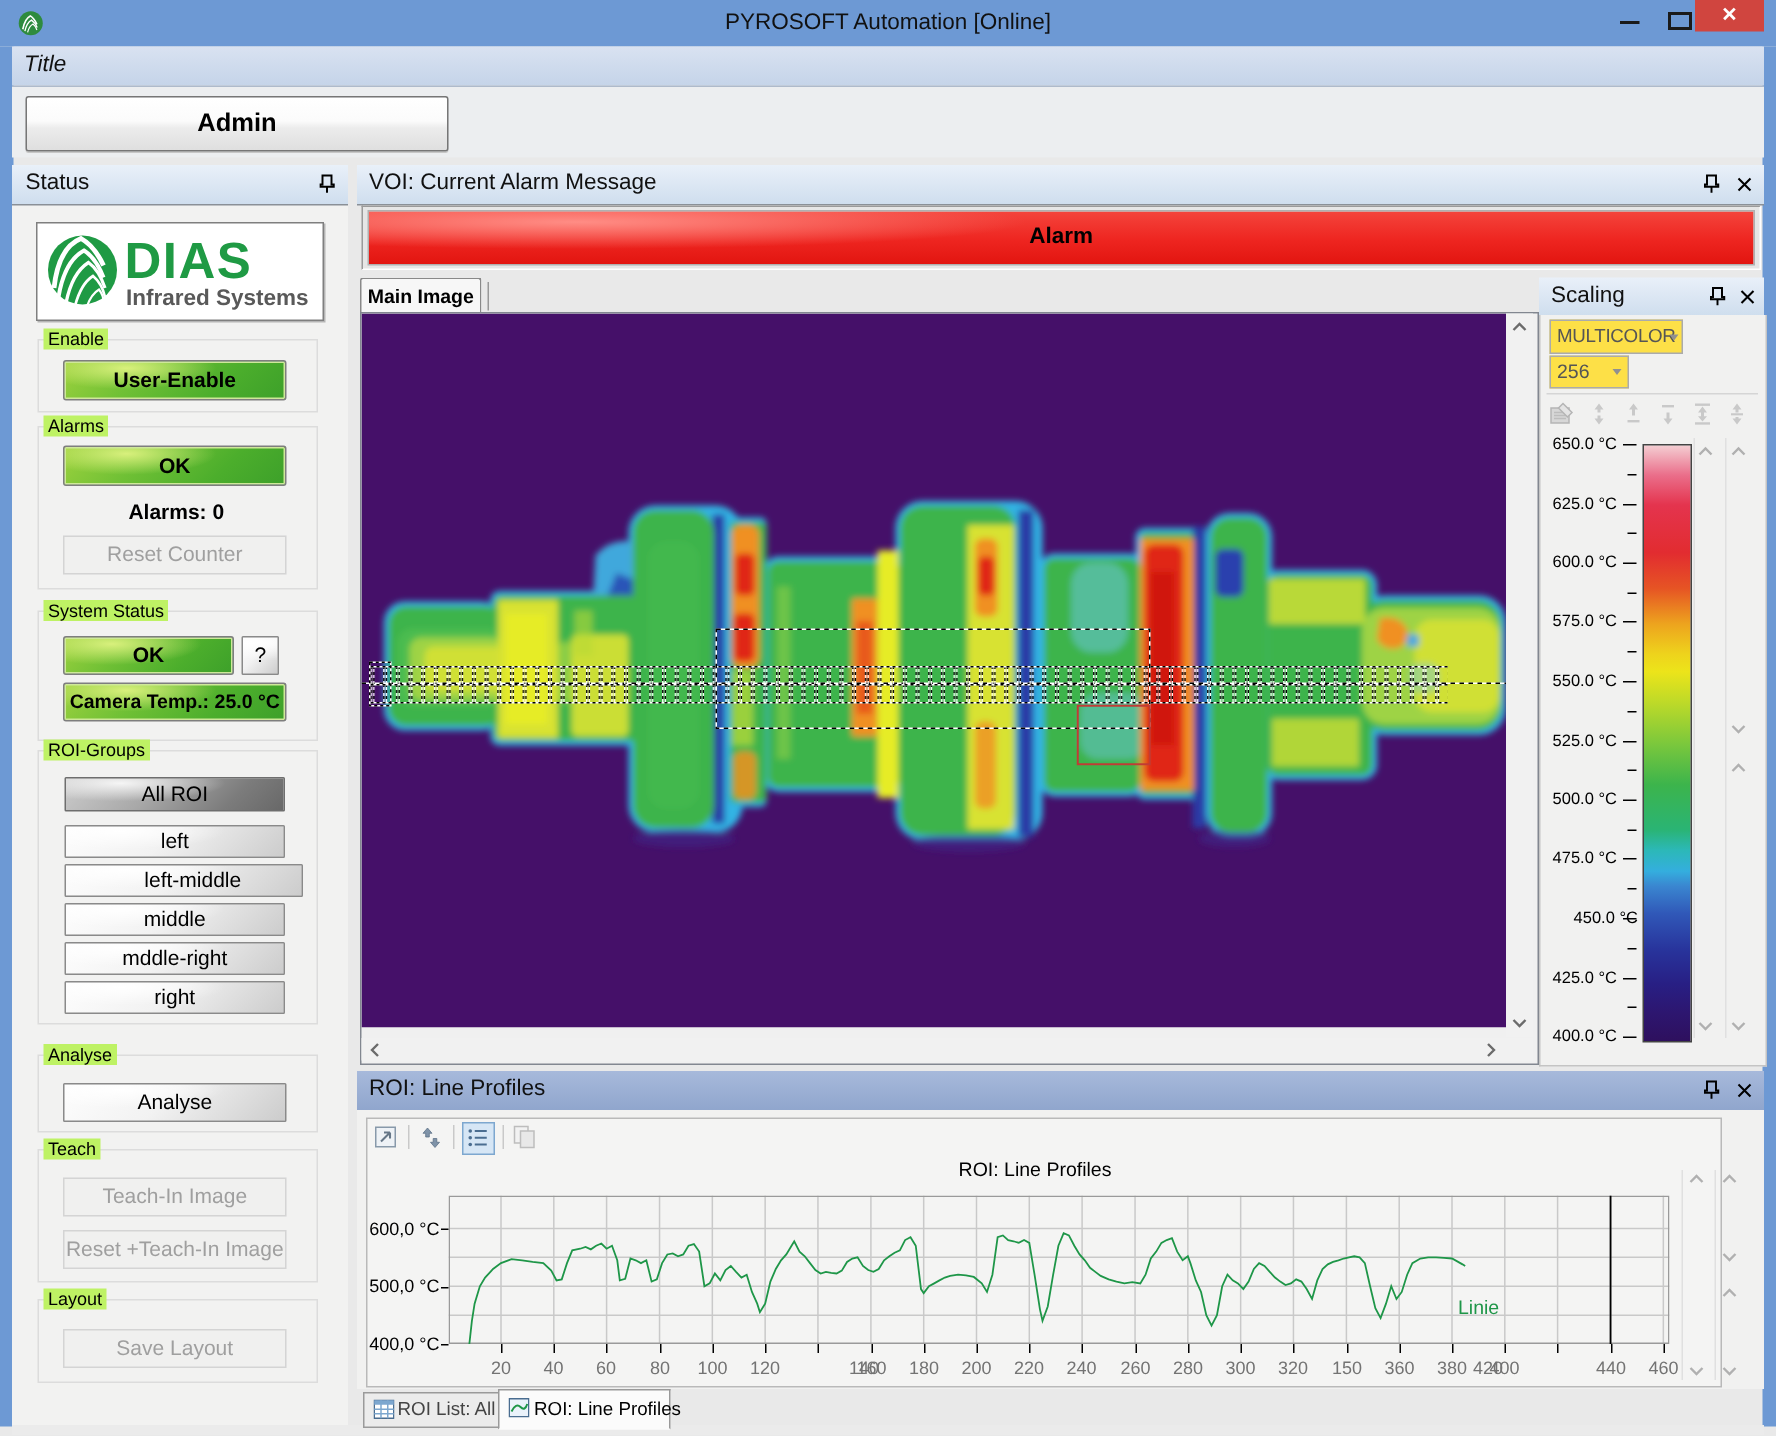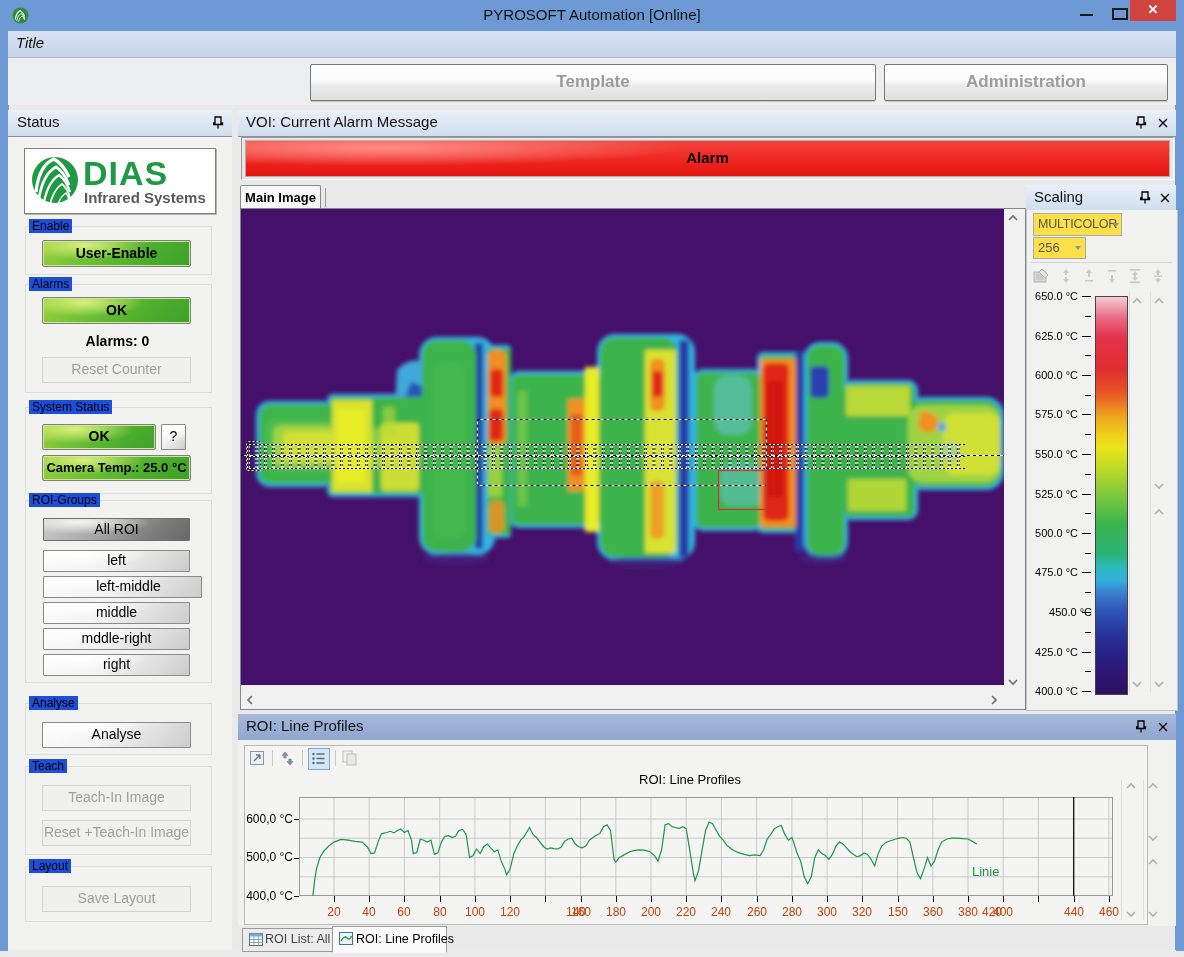--- a/index.html
+++ b/index.html
@@ -30,21 +30,21 @@
 #btnAdmin{left:9px;width:280px;color:#000;}
 #btnTemplate{left:302px;width:564px;color:#9b9b9b;}
 #btnAdmin2{left:876px;width:282px;color:#9b9b9b;}
 
 .phead{background:linear-gradient(180deg,#e9f0f9,#cfdeee);border-bottom:1px solid #8a9097;}
 .phead .ptitle{position:absolute;left:8px;top:3px;font-size:15px;color:#111;}
 
 #statuspanel{left:8px;top:110px;width:224px;height:840px;background:#f2f2f1;}
 #statushead{left:8px;top:110px;width:224px;height:26px;}
 #statushead .ptitle{left:9px;}
-.grouplabel{position:absolute;font-size:12px;color:#000;background:#1d4ed8;padding:0 3px;z-index:3;}
+.grouplabel{position:absolute;font-size:12px;color:#000;background:#bef264;padding:0 3px;z-index:3;}
 .groupbox{position:absolute;border:1px solid #dcdcdc;}
 .greenbtn{position:absolute;border:1px solid #7e7e7e;border-radius:2px;
  background:radial-gradient(ellipse 60px 14px at 28% 18%, #d8f07c 0%, rgba(216,240,124,0) 100%),
  linear-gradient(135deg,#9ed23e 0%,#6fc035 35%,#4cae2c 70%,#3da02a 100%);
  text-align:center;font-size:14px;font-weight:bold;color:#000;
  box-shadow:inset 0 0 0 1px #cfe89a;}
 .whitebtn{position:absolute;border:1px solid #8a8a8a;border-radius:1px;
  background:radial-gradient(ellipse 70px 12px at 25% 15%, #ffffff 0%, rgba(255,255,255,0) 100%),
  linear-gradient(135deg,#fdfdfd 0%,#f2f2f2 45%,#dadada 80%,#cccccc 100%);
  text-align:center;font-size:14px;color:#000;}
@@ -81,21 +81,21 @@
   #eed31c 35%,#ece41a 38%,#bfda28 43%,#7cc83c 50%,#3cb44c 57%,#2ab474 64.5%,
   #2cb8b8 68%,#34aede 71.5%,#3a86d0 74%,#3058b8 78.6%,#28349c 84.6%,
   #281f84 90.4%,#2d1670 95.2%,#2e105e 100%);}
 .sclabel{position:absolute;font-size:11px;color:#000;width:52px;text-align:right;}
 .sctick{position:absolute;background:#000;height:1px;}
 
 #roihead{left:238px;top:714px;width:938px;height:26px;}
 #roibody{left:238px;top:740px;width:938px;height:186px;background:#f1f1f0;}
 #chartframe{left:244px;top:745px;width:902px;height:178px;background:#f4f4f3;border:1px solid #b9b9b9;}
 #charttitle{left:500px;top:772px;width:380px;text-align:center;font-size:13px;color:#000;}
-.xlab{position:absolute;top:905px;font-size:12px;color:#c2410c;width:40px;text-align:center;}
+.xlab{position:absolute;top:905px;font-size:12px;color:#737373;width:40px;text-align:center;}
 .ylab{position:absolute;font-size:12px;color:#000;width:60px;text-align:right;}
 
 .btab{position:absolute;top:928px;height:22px;border:1px solid #9a9a9a;font-size:12.5px;
  color:#444;line-height:21px;white-space:nowrap;}
 </style>
 </head>
 <body>
 
 <div class="abs" id="titlebar"></div>
 <div class="abs" id="titletext">PYROSOFT Automation [Online]</div>
@@ -108,22 +108,21 @@
 <div class="abs" id="winmin"></div>
 <div class="abs" id="winmax"></div>
 <div class="abs" id="winclose">✕</div>
 <div class="abs" id="brdl"></div>
 <div class="abs" id="brdr"></div>
 <div class="abs" id="bottomstrip"></div>
 <div class="abs" id="titlerow">
     <span>Title</span>
   </div>
 <div class="abs" id="tabsrow">
- <div class="bigbtn" id="btnTemplate">Template</div>
- <div class="bigbtn" id="btnAdmin2">Administration</div>
+ <div class="bigbtn" id="btnAdmin">Admin</div>
 </div>
 
 <div class="abs" id="statuspanel"></div>
 <div class="abs phead" id="statushead">
     <span class="ptitle">Status</span>
 <svg style="position:absolute;right:7px;top:6px" width="12" height="14" viewBox="0 0 12 14">
 <path d="M2 1 h6 v6 h1.5 v1.5 h-9 v-1.5 h1.5 z M5 8.5 v4" stroke="#000" stroke-width="1.3" fill="none"></path>
     </svg>
 </div>
 <div id="leftpanelcontent">

